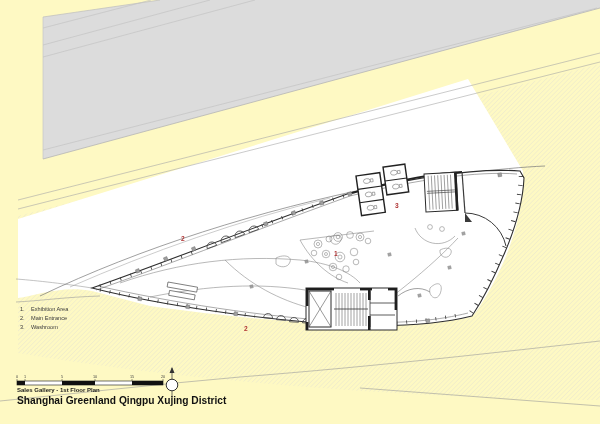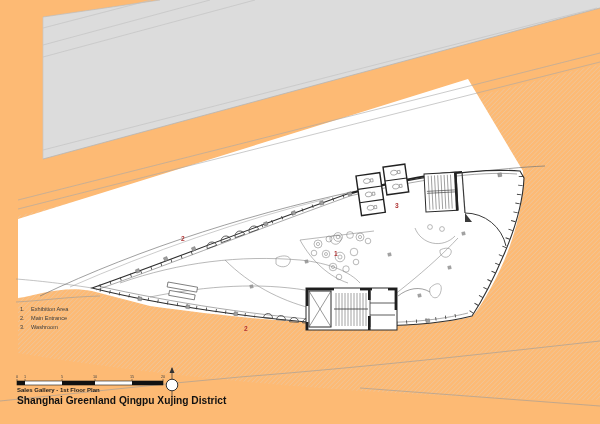--- a/index.html
+++ b/index.html
@@ -1,16 +1,16 @@
 <!DOCTYPE html>
 <html><head>
 <meta charset="utf-8">
 <style>
   html,body{margin:0;padding:0;background:#fff;}
-  #sheet{position:relative;width:600px;height:424px;background:#fdba74;overflow:hidden;
+  #sheet{position:relative;width:600px;height:424px;background:#fef9c3;overflow:hidden;
          font-family:"Liberation Sans", sans-serif;}
   svg{position:absolute;left:0;top:0;}
   text{font-family:"Liberation Sans", sans-serif;}
   .legend-num,.legend-label{font-size:5.6px;fill:#3a3a3a;}
   .tick-label{font-size:3.8px;fill:#444;}
   .phase{font-size:6px;font-weight:bold;fill:#1c1c1c;}
   .proj{font-size:10.2px;font-weight:bold;fill:#111;}
   .red-label{font-size:6.6px;font-weight:bold;fill:#b03434;}
 </style>
 </head>

